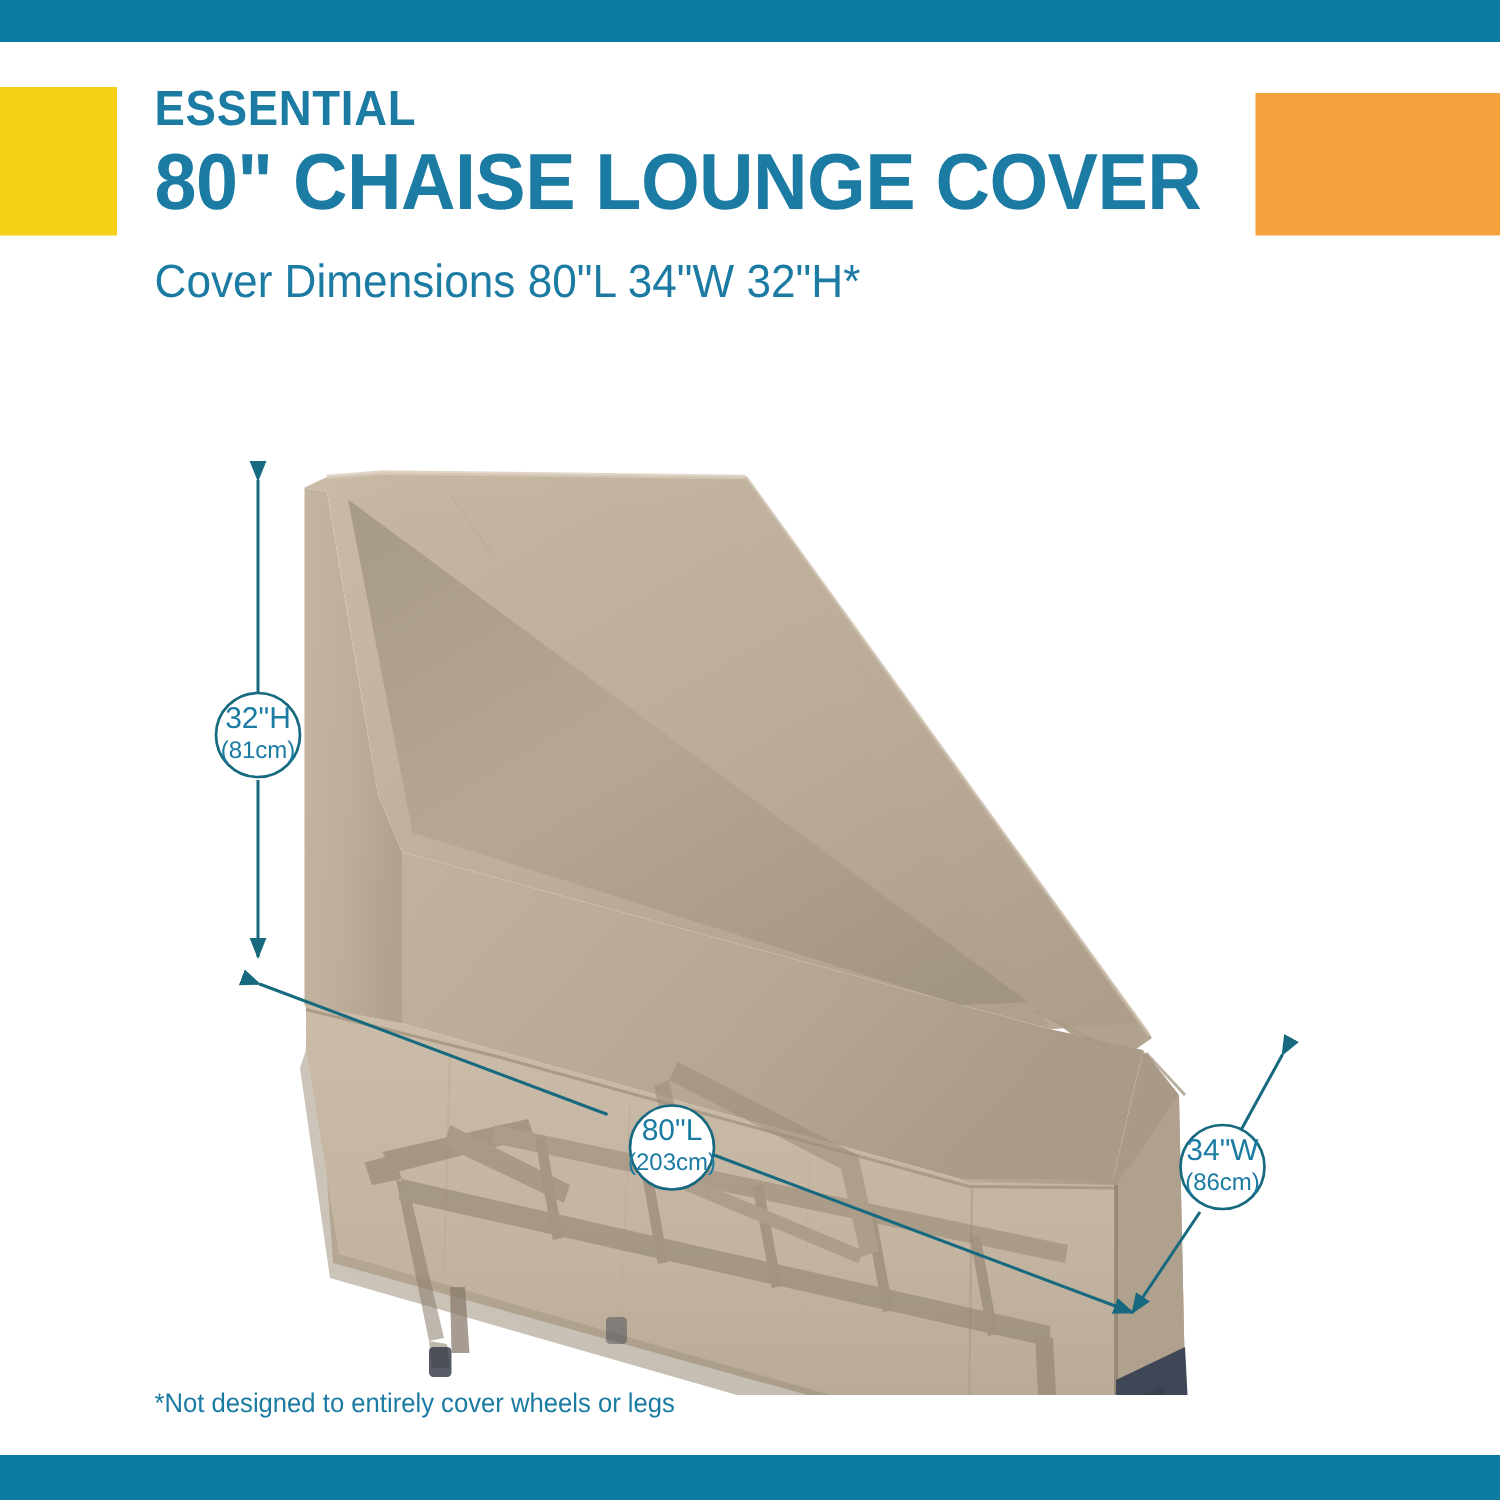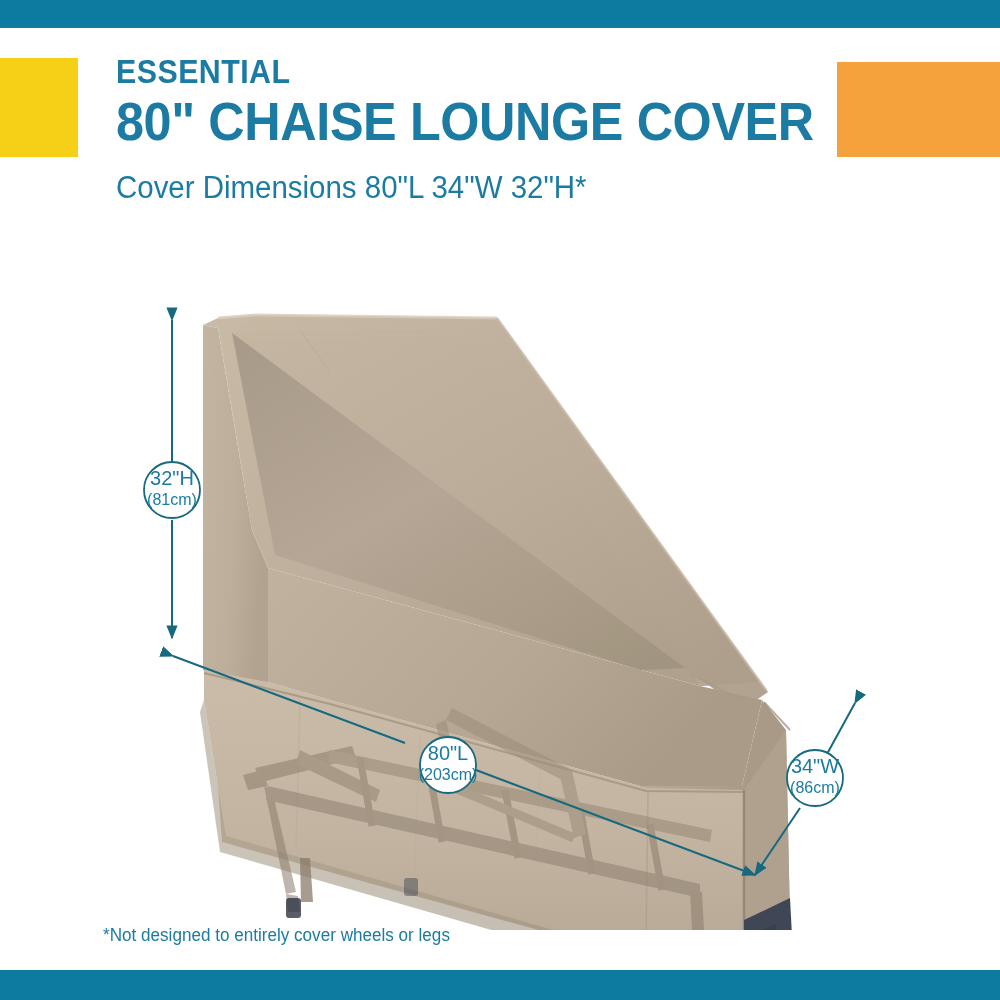--- a/index.html
+++ b/index.html
@@ -33,21 +33,21 @@
   }
   .swatch-right {
     position: absolute; left: 837px; top: 62px;
     width: 163px; height: 95px;
     background: var(--orange);
   }
 
   
   .hdr {
     position: absolute;
-    left: 116px;
+    left: 103px;
     top: 55px;
     width: 740px;
   }
   .eyebrow {
     font-family: "Liberation Sans Narrow", "Liberation Sans", sans-serif;
     font-weight: 700;
     font-size: 33px;
     letter-spacing: 0.5px;
     color: var(--teal-txt);
     line-height: 1.0;

